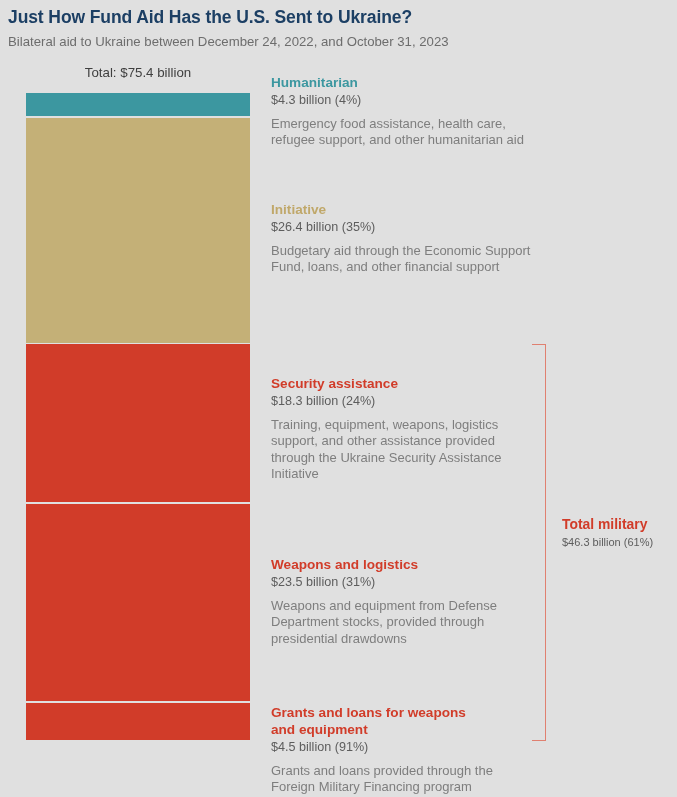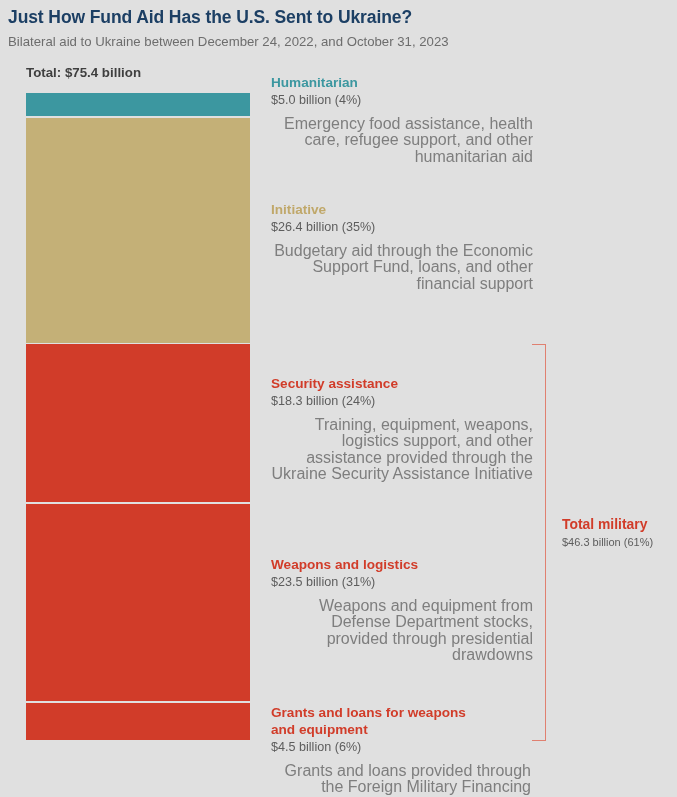--- a/index.html
+++ b/index.html
@@ -40,22 +40,23 @@
     margin: 5px 0 0 0;
     white-space: nowrap;
   }
 
   
   #total-label {
     position: absolute;
     left: 26px;
     top: 65px;
     width: 224px;
+    text-align: center;
     font-size: 13.3px;
-    font-weight: bold;
+    font-weight: normal;
     color: #3f3f3f;
   }
 
   
   #stacked-bar {
     position: absolute;
     left: 26px;
     top: 93px;
     width: 224px;
     height: 647px;
@@ -79,25 +80,24 @@
     line-height: 17px;
     margin: 0;
   }
   .callout-value {
     font-size: 12.6px;
     color: #5d5d5d;
     line-height: 17px;
     margin: 1px 0 0 0;
   }
   .callout-desc {
-    font-size: 16px;
+    font-size: 13px;
     color: #7e7e7e;
     line-height: 16.4px;
     margin: 7px 0 0 0;
-    text-align: right;
   }
 
   
   #military-bracket {
     position: absolute;
     left: 532px;
     top: 344px;
     width: 14px;
     height: 397px;
     border-top: 1.4px solid #e08070;
@@ -127,21 +127,21 @@
 <div id="stacked-bar">
   <div class="bar-seg" style="top:0px; height:23px; background:#3c97a0;"></div>
   <div class="bar-seg" style="top:25px; height:225px; background:#c4b077;"></div>
   <div class="bar-seg" style="top:251px; height:158px; background:#d13c29;"></div>
   <div class="bar-seg" style="top:411px; height:197px; background:#d13c29;"></div>
   <div class="bar-seg" style="top:610px; height:37px; background:#d13c29;"></div>
 </div>
 
 <div class="callout" style="top:74px;">
   <p class="callout-title" style="color:#3c97a0;">Humanitarian</p>
-  <p class="callout-value">$5.0 billion (4%)</p>
+  <p class="callout-value">$4.3 billion (4%)</p>
   <p class="callout-desc">Emergency food assistance, health care, refugee support, and other humanitarian aid</p>
 </div>
 
 <div class="callout" style="top:201px;">
   <p class="callout-title" style="color:#c0a86a;">Initiative</p>
   <p class="callout-value">$26.4 billion (35%)</p>
   <p class="callout-desc">Budgetary aid through the Economic Support Fund, loans, and other financial support</p>
 </div>
 
 <div class="callout" style="top:375px;">
@@ -151,21 +151,21 @@
 </div>
 
 <div class="callout" style="top:556px;">
   <p class="callout-title" style="color:#d13c29;">Weapons and logistics</p>
   <p class="callout-value">$23.5 billion (31%)</p>
   <p class="callout-desc">Weapons and equipment from Defense Department stocks, provided through presidential drawdowns</p>
 </div>
 
 <div class="callout" style="top:690px; width:200px;">
   <p class="callout-title" style="color:#d13c29;margin-top:14px;">Grants and loans for weapons and equipment</p>
-  <p class="callout-value">$4.5 billion (6%)</p>
+  <p class="callout-value">$4.5 billion (91%)</p>
   <p class="callout-desc" style="width:260px;">Grants and loans provided through the Foreign Military Financing program</p>
 </div>
 
 <div id="military-bracket"></div>
 <div id="military-summary">
   <p class="callout-title" style="color:#d13c29;">Total military</p>
   <p class="callout-value">$46.3 billion (61%)</p>
 </div>
 
 </body></html>

